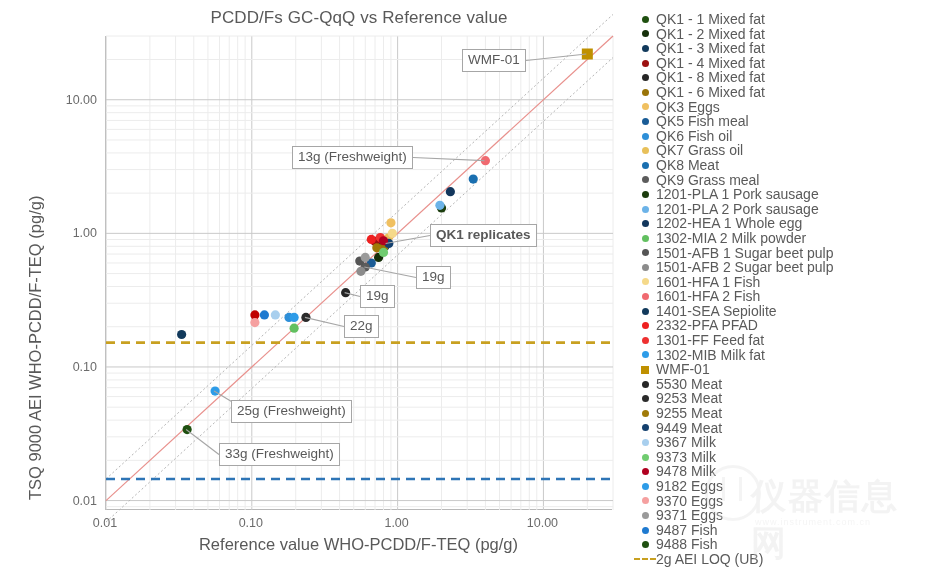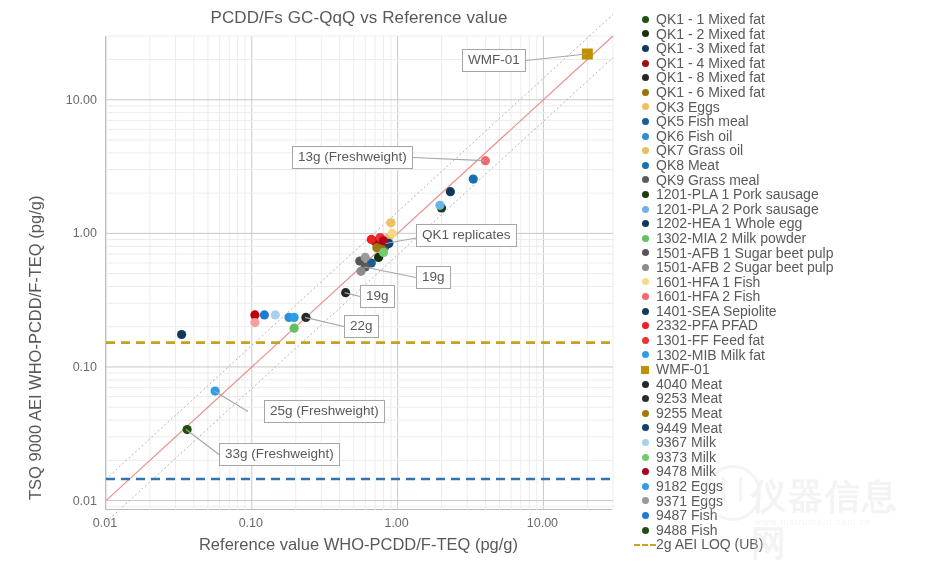--- a/index.html
+++ b/index.html
@@ -240,25 +240,25 @@
       <line x1="430" y1="235.5" x2="385.5796883583316" y2="243.47149137231747" stroke="#a6a6a6" stroke-width="1.1"></line>
       <line x1="416" y1="277.5" x2="364.2727195581194" y2="266.9986221887841" stroke="#a6a6a6" stroke-width="1.1"></line>
       <line x1="360" y1="296.5" x2="344.63228370236254" y2="292.6359871654406" stroke="#a6a6a6" stroke-width="1.1"></line>
       <line x1="344" y1="326.5" x2="304.91577953407153" y2="317.38474298101295" stroke="#a6a6a6" stroke-width="1.1"></line>
       <line x1="248" y1="411.5" x2="214.0935006011824" y2="391.0725321544776" stroke="#a6a6a6" stroke-width="1.1"></line>
       <line x1="219" y1="454.5" x2="186.1146196026903" y2="429.5602084322948" stroke="#a6a6a6" stroke-width="1.1"></line>
     </svg>
   <div id="annotations">
       <div class="callout" style="left: 462px; top: 49px;">WMF-01</div>
       <div class="callout" style="left: 292px; top: 146px;">13g (Freshweight)</div>
-      <div class="callout" style="left: 416px; top: 224px;">QK1 replicates</div>
+      <div class="callout" style="left: 430px; top: 224px; font-weight: bold;">QK1 replicates</div>
       <div class="callout" style="left: 416px; top: 266px;">19g</div>
       <div class="callout" style="left: 360px; top: 285px;">19g</div>
       <div class="callout" style="left: 344px; top: 315px;">22g</div>
-      <div class="callout" style="left: 264px; top: 400px;">25g (Freshweight)</div>
+      <div class="callout" style="left: 231px; top: 400px;">25g (Freshweight)</div>
       <div class="callout" style="left: 219px; top: 443px;">33g (Freshweight)</div>
     </div>
 
   <div class="legend" id="legend">
       <div class="legend-item">
         <span class="legend-swatch">
           <span class="dot" style="background: rgb(31, 80, 16);"></span>
         </span>
         <span class="legend-label">QK1 - 1 Mixed fat</span>
       </div>
@@ -403,21 +403,21 @@
       <div class="legend-item">
         <span class="legend-swatch">
           <span class="sq" style="background: rgb(191, 144, 0);"></span>
         </span>
         <span class="legend-label">WMF-01</span>
       </div>
       <div class="legend-item">
         <span class="legend-swatch">
           <span class="dot" style="background: rgb(38, 38, 38);"></span>
         </span>
-        <span class="legend-label">4040 Meat</span>
+        <span class="legend-label">5530 Meat</span>
       </div>
       <div class="legend-item">
         <span class="legend-swatch">
           <span class="dot" style="background: rgb(43, 43, 43);"></span>
         </span>
         <span class="legend-label">9253 Meat</span>
       </div>
       <div class="legend-item">
         <span class="legend-swatch">
           <span class="dot" style="background: rgb(160, 122, 8);"></span>
@@ -446,20 +446,26 @@
         <span class="legend-swatch">
           <span class="dot" style="background: rgb(176, 0, 32);"></span>
         </span>
         <span class="legend-label">9478 Milk</span>
       </div>
       <div class="legend-item">
         <span class="legend-swatch">
           <span class="dot" style="background: rgb(46, 156, 232);"></span>
         </span>
         <span class="legend-label">9182 Eggs</span>
+      </div>
+      <div class="legend-item">
+        <span class="legend-swatch">
+          <span class="dot" style="background: rgb(245, 160, 160);"></span>
+        </span>
+        <span class="legend-label">9370 Eggs</span>
       </div>
       <div class="legend-item">
         <span class="legend-swatch">
           <span class="dot" style="background: rgb(154, 154, 154);"></span>
         </span>
         <span class="legend-label">9371 Eggs</span>
       </div>
       <div class="legend-item">
         <span class="legend-swatch">
           <span class="dot" style="background: rgb(31, 122, 208);"></span>

